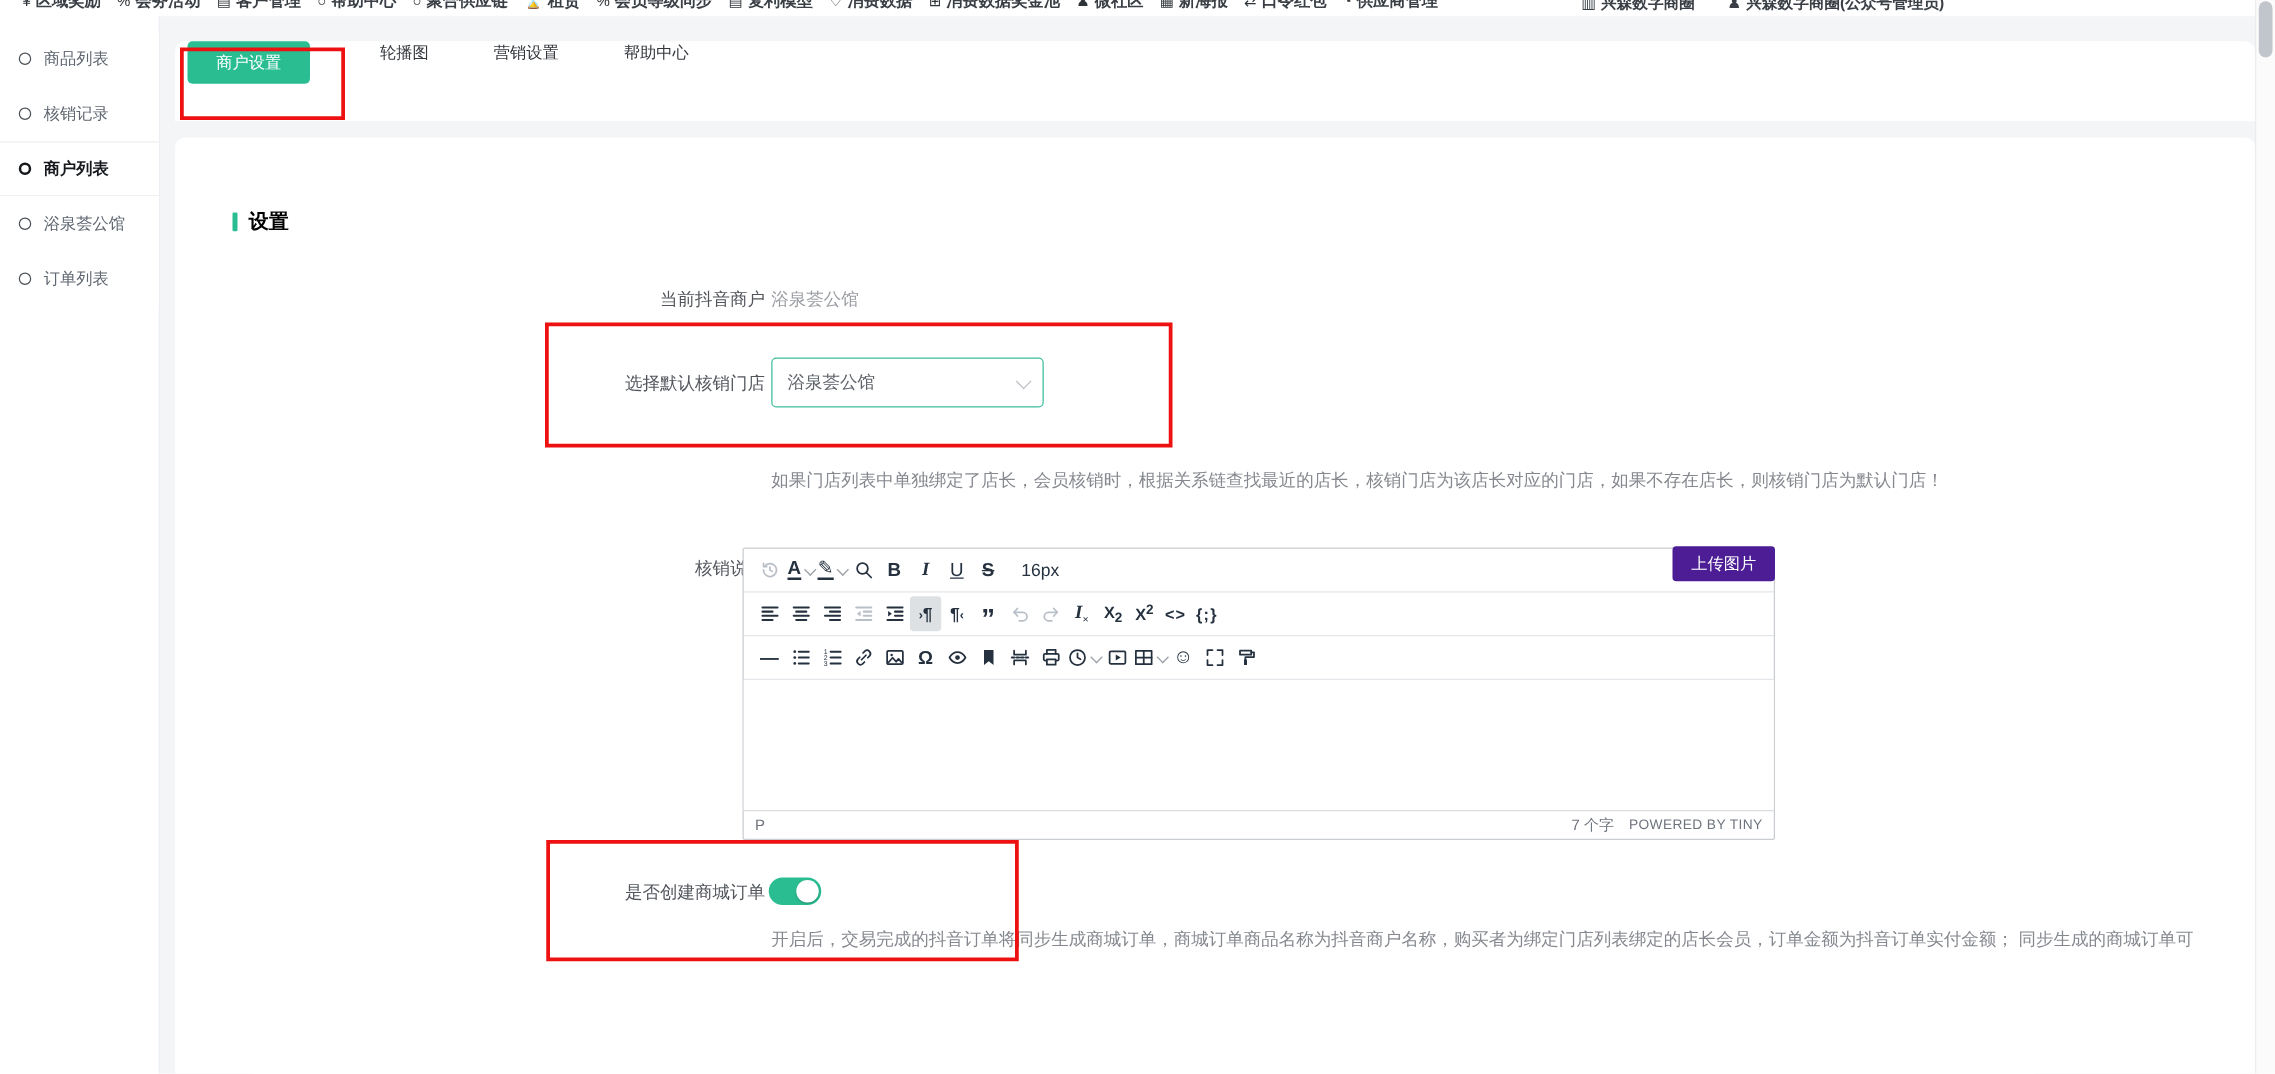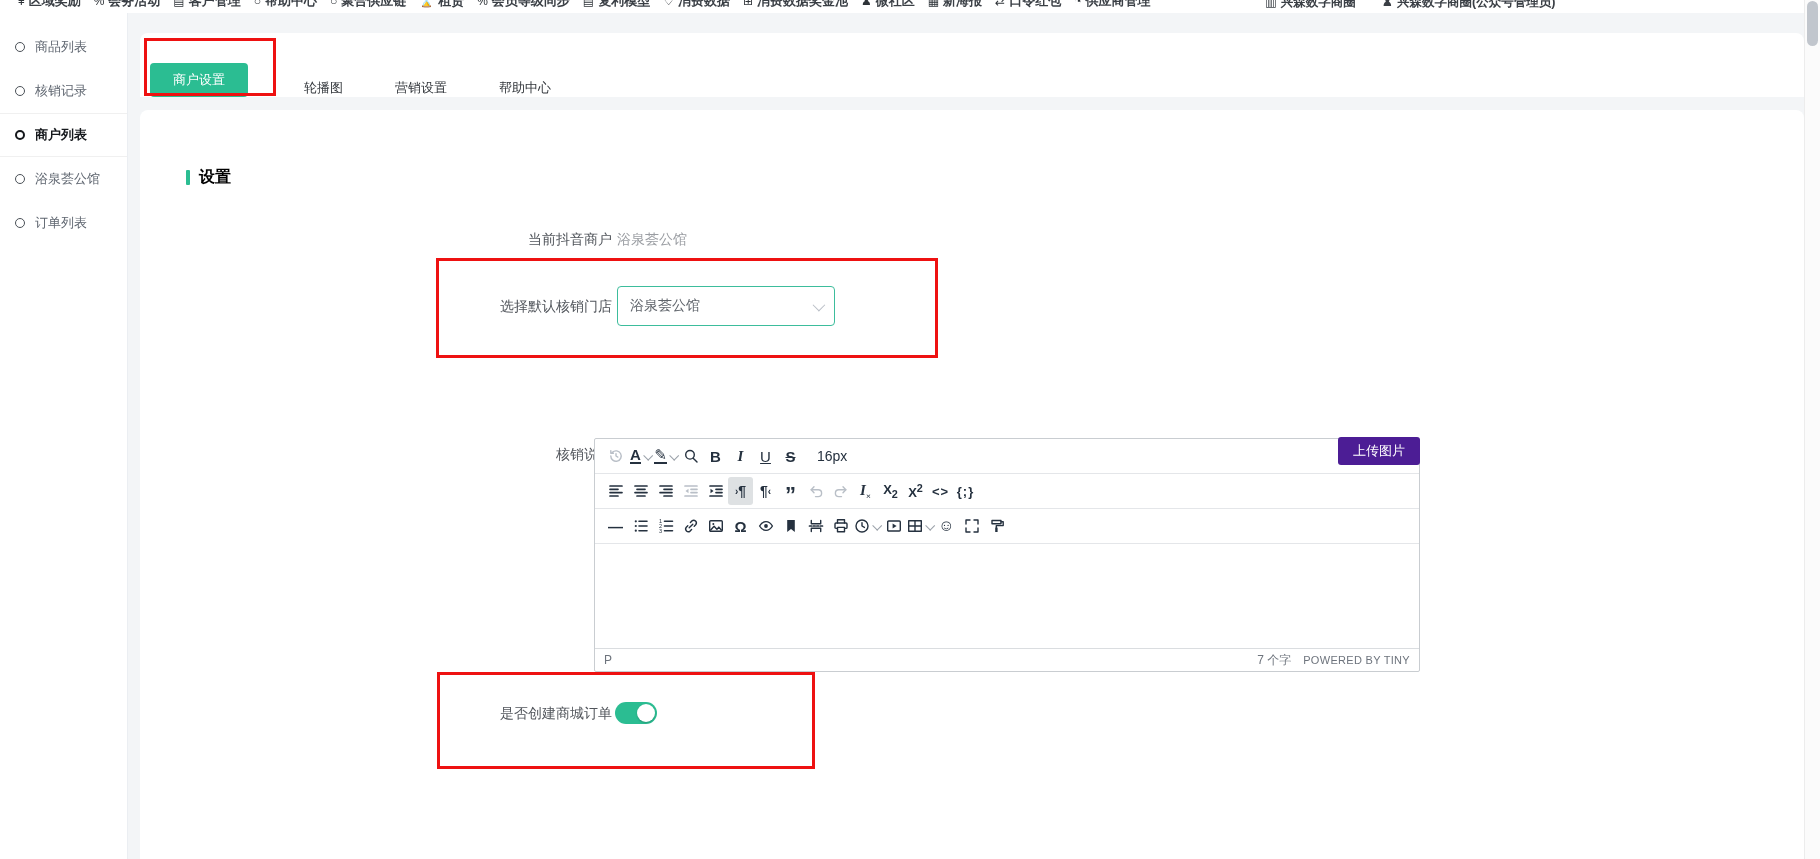--- a/index.html
+++ b/index.html
@@ -24,21 +24,21 @@
   .content-card{position:absolute;left:140px;top:110px;width:1664px;height:749px;background:#fff;border-radius:8px 8px 0 0;}
   .drawer-handle{position:absolute;left:129px;top:36px;width:12px;height:64px;border-radius:0 6px 6px 0;z-index:5;}
   
   .sidebar{position:absolute;left:0;top:12px;width:127px;height:847px;background:#fff;border-right:1px solid #ebeef2;z-index:4;font-family:Liberation Mono, monospace;}
   .side-list{margin-top:13px;}
   .side-item{height:44px;display:flex;align-items:center;gap:10px;padding-left:15px;font-size:13px;color:#5f6670;cursor:pointer;background:#fff;box-sizing:border-box;}
   .side-item .dot{width:10px;height:10px;border-radius:50%;border:1.6px solid #4b5158;box-sizing:border-box;flex:none;}
   .side-item.active{color:#15181c;font-weight:700;border-top:1px solid #f0f0f0;border-bottom:1px solid #f0f0f0;}
   .side-item.active .dot{border-color:#15181c;border-width:2px;}
   
-  .tabs{display:flex;align-items:flex-end;height:64px;padding-left:10px;}
+  .tabs{display:flex;align-items:flex-start;height:64px;padding-left:10px;}
   .tab{font-size:13px;color:#33373c;cursor:pointer;white-space:nowrap;}
   .tab.active{color:#fff;border-radius:4px;padding:8px 23px;margin-left:0;}
   .tab + .tab{margin-left:52px;}
   .tab.active + .tab{margin-left:56px;}
   
   .sec-title{position:absolute;left:46px;top:57px;display:flex;align-items:center;gap:9px;}
   .sec-bar{width:4px;height:15px;border-radius:1px;}
   .sec-text{font-size:16px;font-weight:700;color:#000000;}
   
   .flabel{position:absolute;right:1192px;text-align:right;font-size:14px;color:#51555b;white-space:nowrap;}
@@ -201,20 +201,21 @@
   </div>
 
   <div class="flabel" style="top:121px;">当前抖音商户</div>
   <div class="fvalue" style="left:477px;top:121px;">浴泉荟公馆</div>
 
   <div class="flabel" style="top:188px;">选择默认核销门店</div>
   <div class="select">
     <span class="sel-text">浴泉荟公馆</span>
     <span class="chev"></span>
   </div>
+  <div class="fhelp" style="left:477px;top:266px;">如果门店列表中单独绑定了店长，会员核销时，根据关系链查找最近的店长，核销门店为该店长对应的门店，如果不存在店长，则核销门店为默认门店！</div>
 
   <div class="flabel" style="top:336px;">核销说明</div>
   <div class="editor">
     <div class="tb-row" id="tb-row1">
         <div class="tb-btn disabled">
           <span style="display:flex;align-items:center;">
             <svg width="16" height="16" viewBox="0 0 16 16" fill="none" stroke="currentColor" stroke-width="1.4" stroke-linecap="round" stroke-linejoin="round">
               <path d="M2.8 8a5.2 5.2 0 1 0 1.6-3.7M2.8 2.6v2.6h2.6"></path>
               <path d="M8 5.6V8l1.8 1.1"></path>
             </svg>
@@ -498,18 +499,19 @@
       </span>
     </div>
   </div>
   <button class="upload-btn accent-bg" style="background: #4c1d95;">上传图片</button>
 
   <div class="flabel" style="top:595px;">是否创建商城订单</div>
   <div class="toggle accent-bg" style="background: rgb(43, 189, 146);">
     <span class="knob"></span>
   </div>
   <div class="para">
+    <div>开启后，交易完成的抖音订单将同步生成商城订单，商城订单商品名称为抖音商户名称，购买者为绑定门店列表绑定的店长会员，订单金额为抖音订单实付金额； 同步生成的商城订单可</div>
   </div>
 </div>
 
 <div class="anno" style="left:144px;top:38px;width:132px;height:58px;"></div>
 <div class="anno" style="left:436px;top:258px;width:502px;height:100px;"></div>
 <div class="anno" style="left:437px;top:672px;width:378px;height:97px;"></div>
 
 </body></html>

